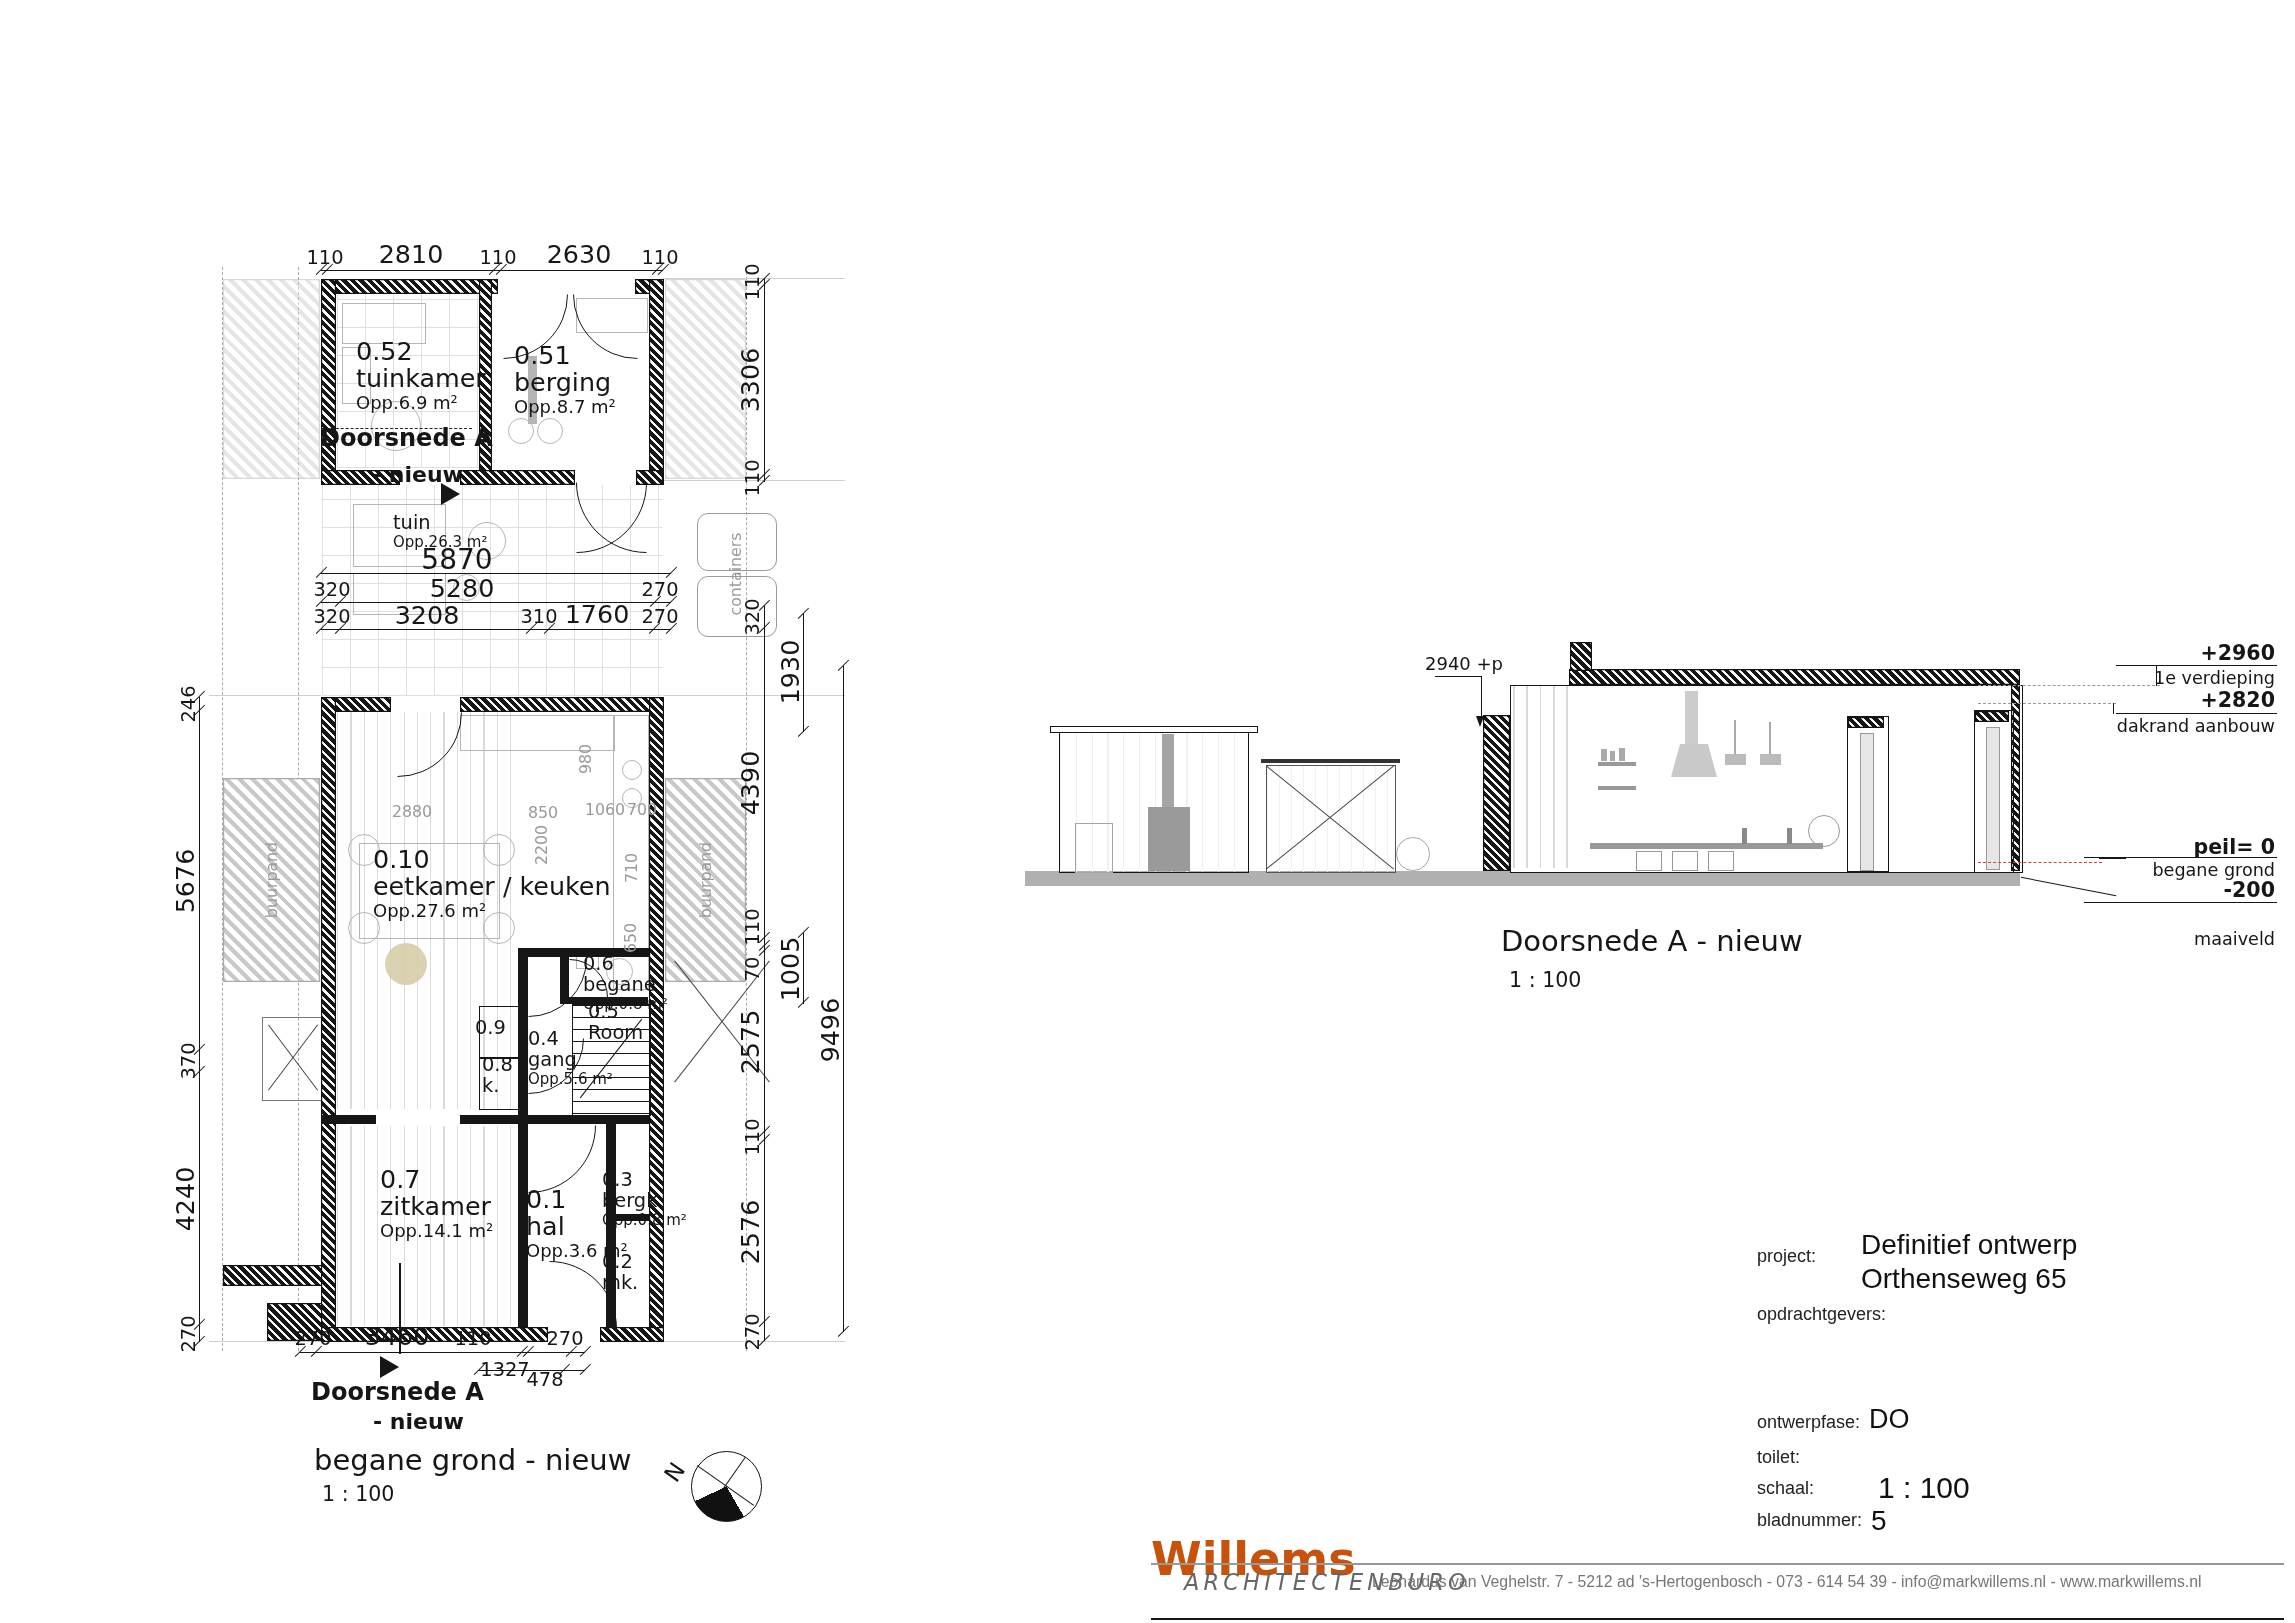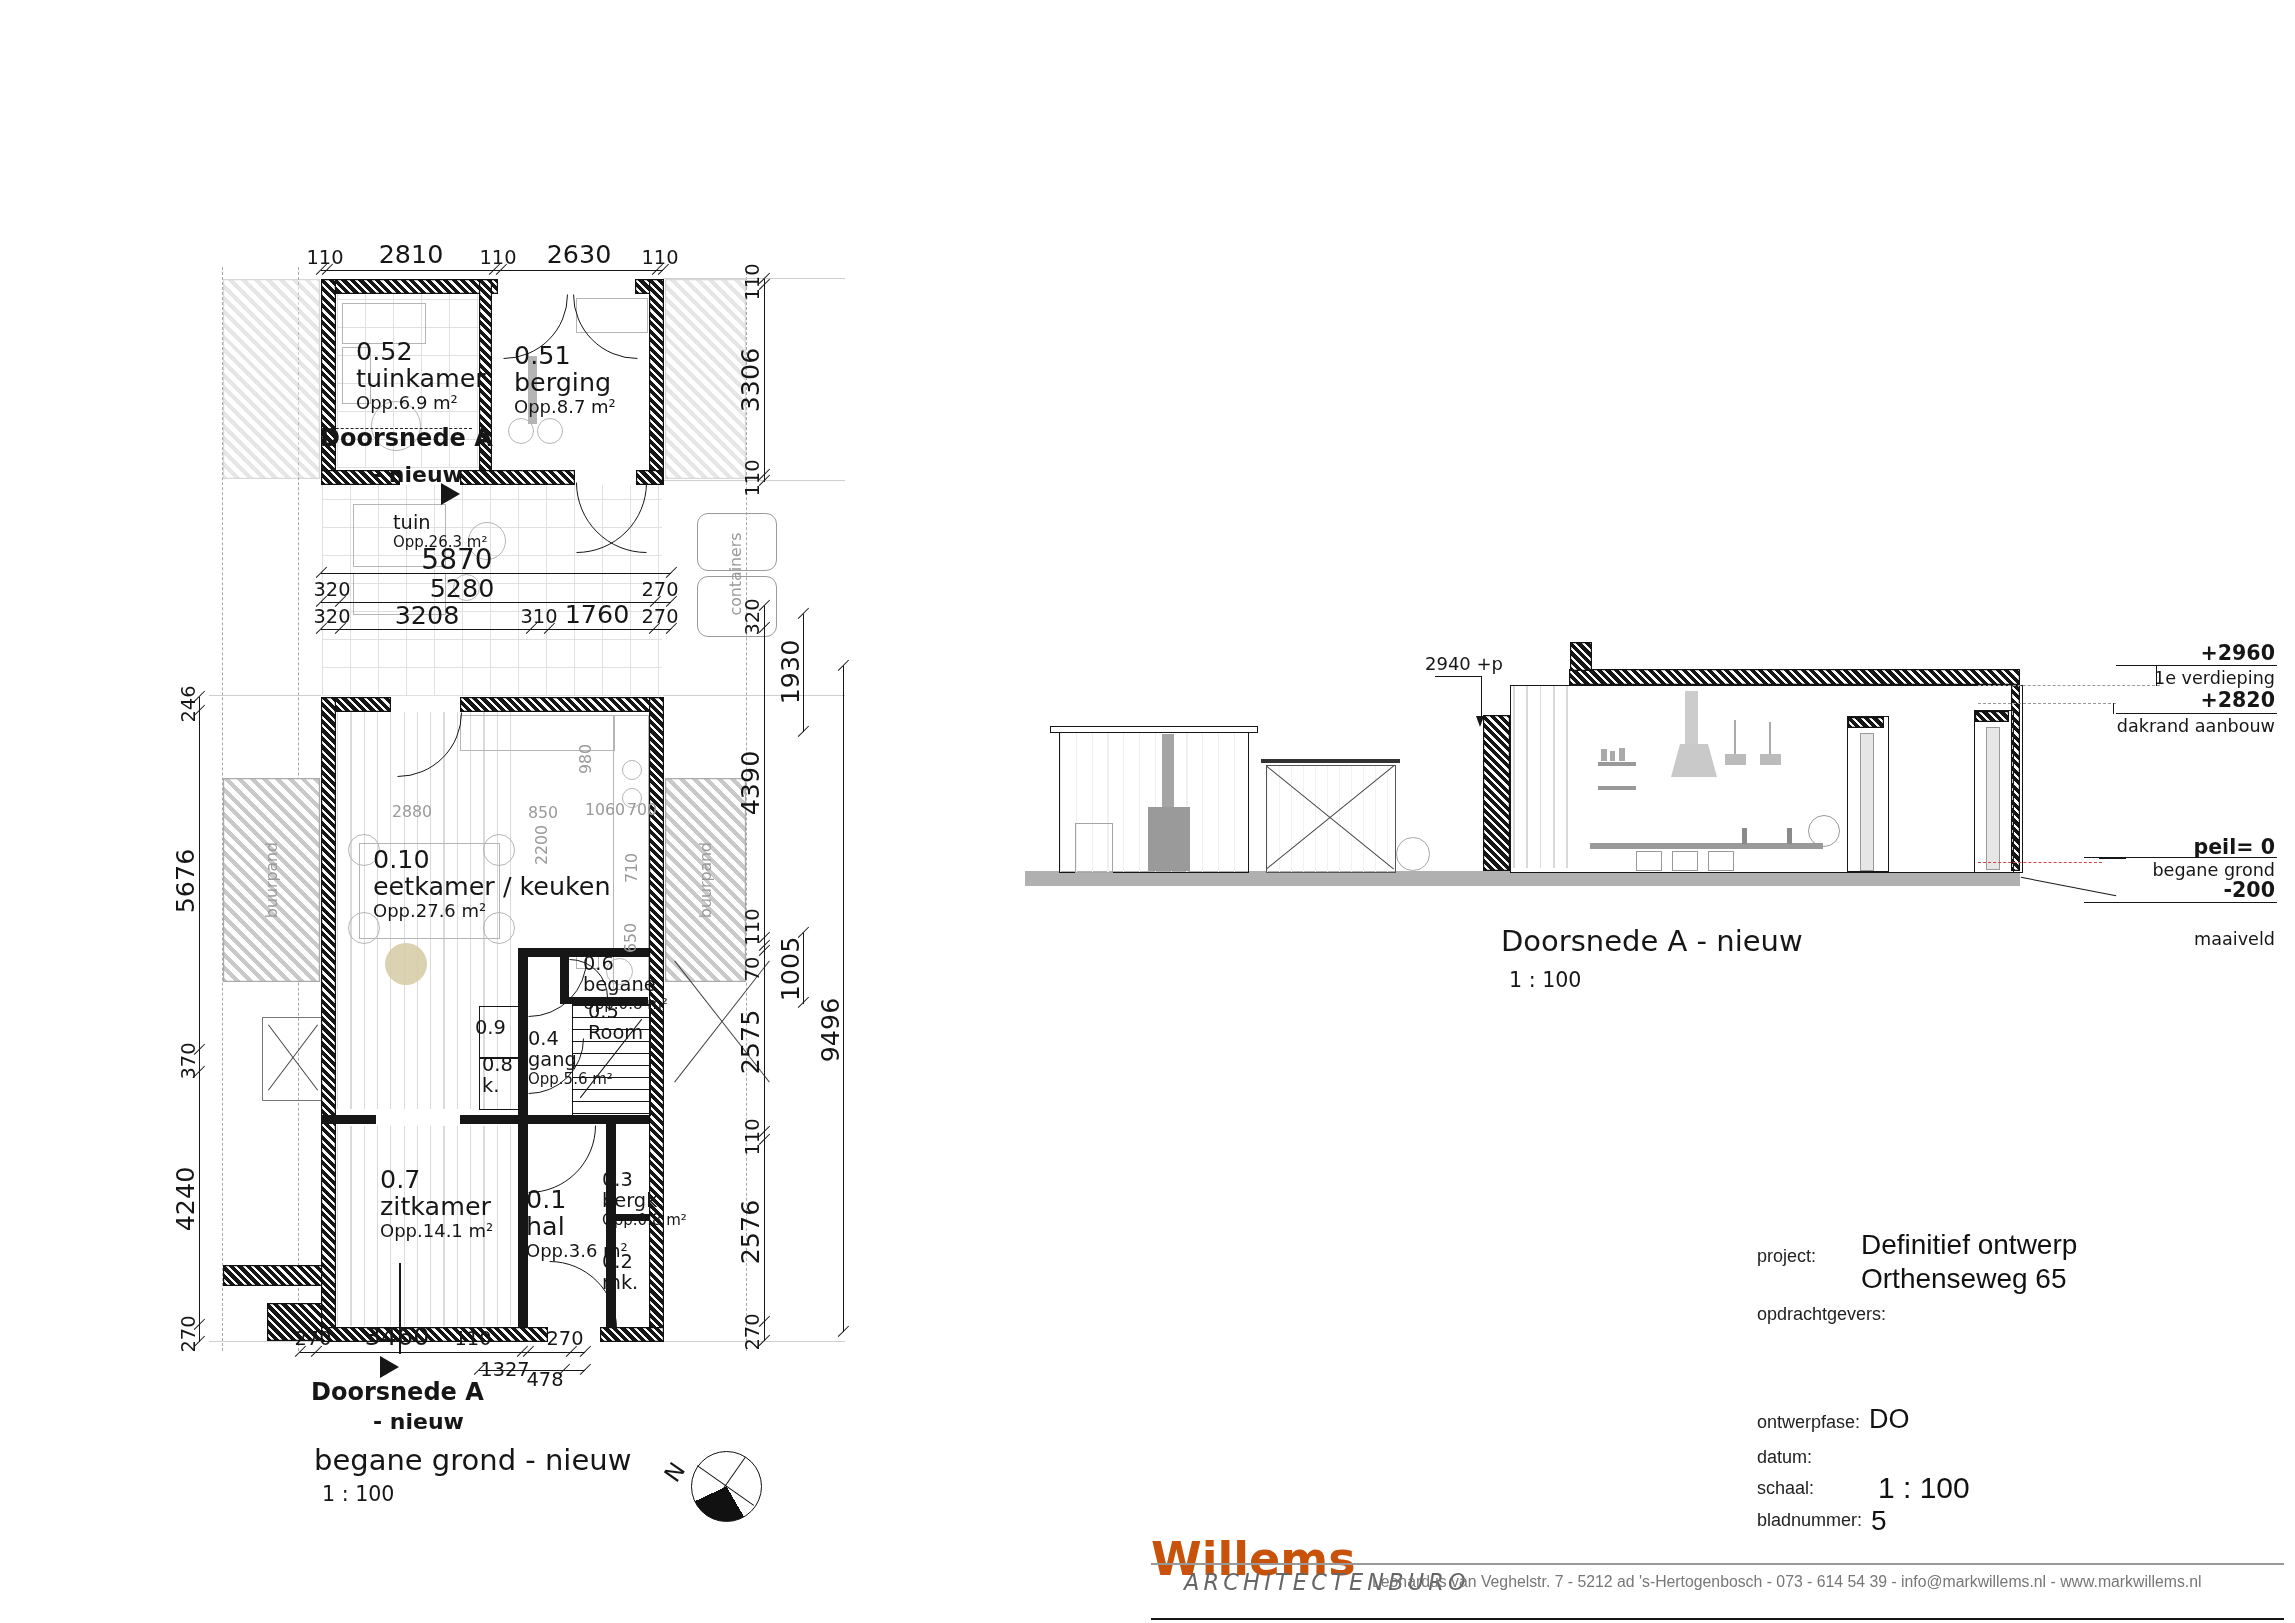--- a/index.html
+++ b/index.html
@@ -478,21 +478,21 @@
     <span class="abs" style="left:1509px;top:968px;font-size:20.6px;">1 : 100</span>
   </div>
 
   <div>
     <span class="tb-lab" style="left:1757px;top:1246px;">project:</span>
     <span class="tb-val" style="left:1861px;top:1229px;">Definitief ontwerp</span>
     <span class="tb-val" style="left:1861px;top:1263px;">Orthenseweg 65</span>
     <span class="tb-lab" style="left:1757px;top:1304px;">opdrachtgevers:</span>
     <span class="tb-lab" style="left:1757px;top:1412px;">ontwerpfase:</span>
     <span class="tb-val" style="left:1869px;top:1404px;font-size:27px;">DO</span>
-    <span class="tb-lab" style="left:1757px;top:1447px;">datum:</span>
+    <span class="tb-lab" style="left:1757px;top:1447px;">toilet:</span>
     <span class="tb-lab" style="left:1757px;top:1478px;">schaal:</span>
     <span class="tb-val" style="left:1878px;top:1471px;font-size:30px;">1 : 100</span>
     <span class="tb-lab" style="left:1757px;top:1510px;">bladnummer:</span>
     <span class="tb-val" style="left:1871px;top:1505px;">5</span>
   </div>
 
   <div>
     <span class="abs" style="left:1151px;top:1532px;font-size:46px;color:#c9520a;font-family:'DejaVu Sans',sans-serif;font-weight:600;">Willems</span>
     <div class="abs" style="left:1151px;top:1563px;width:1133px;height:1.8px;background:#999;"></div>
     <span class="abs" style="left:1184px;top:1569px;font-size:22.4px;font-style:italic;color:#666;letter-spacing:4.2px;font-family:'DejaVu Sans',sans-serif;">ARCHITECTENBURO</span>

